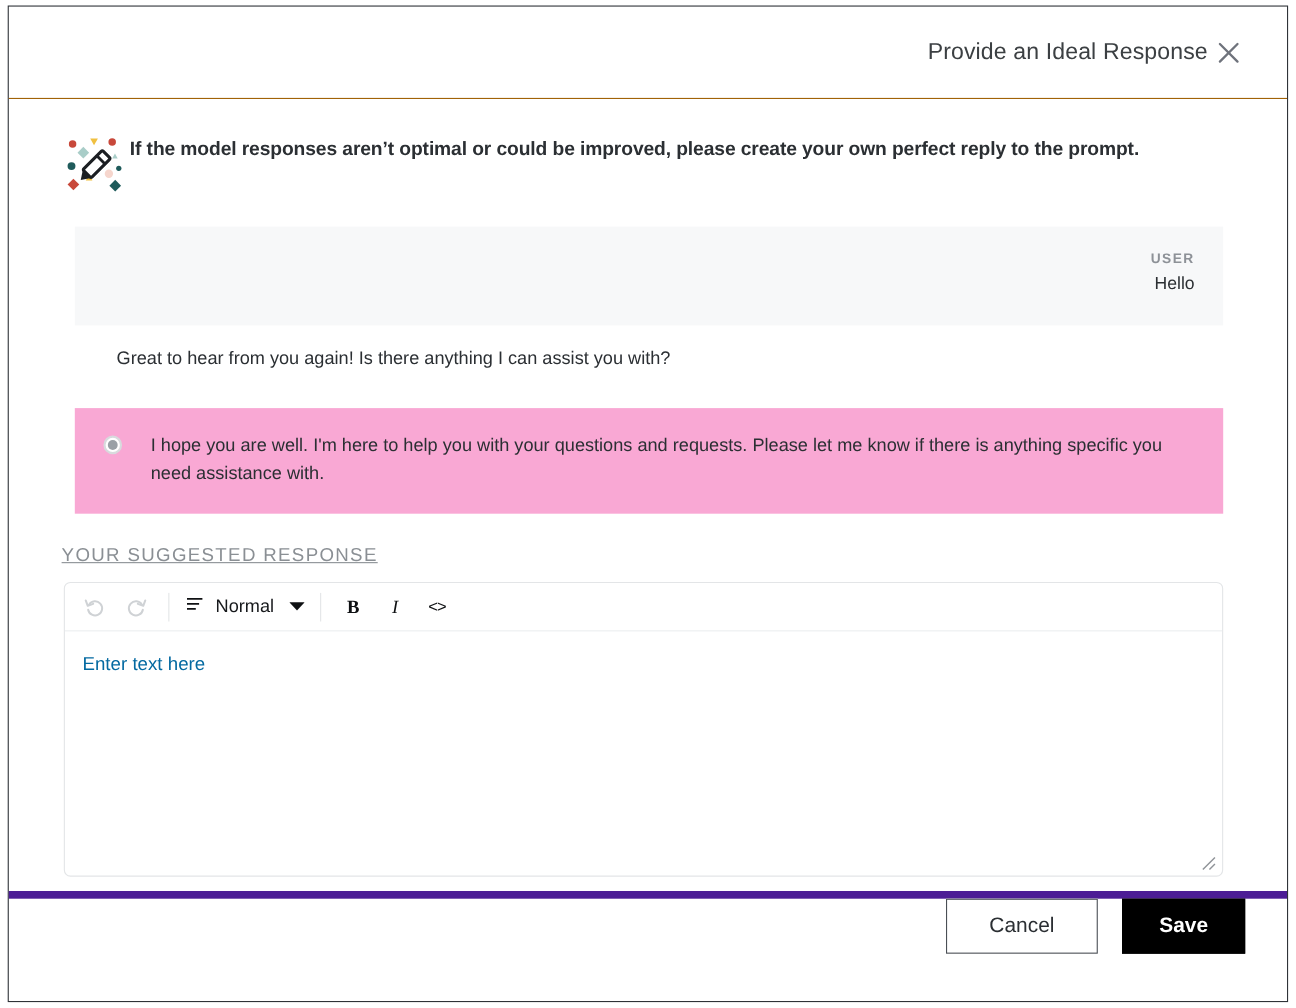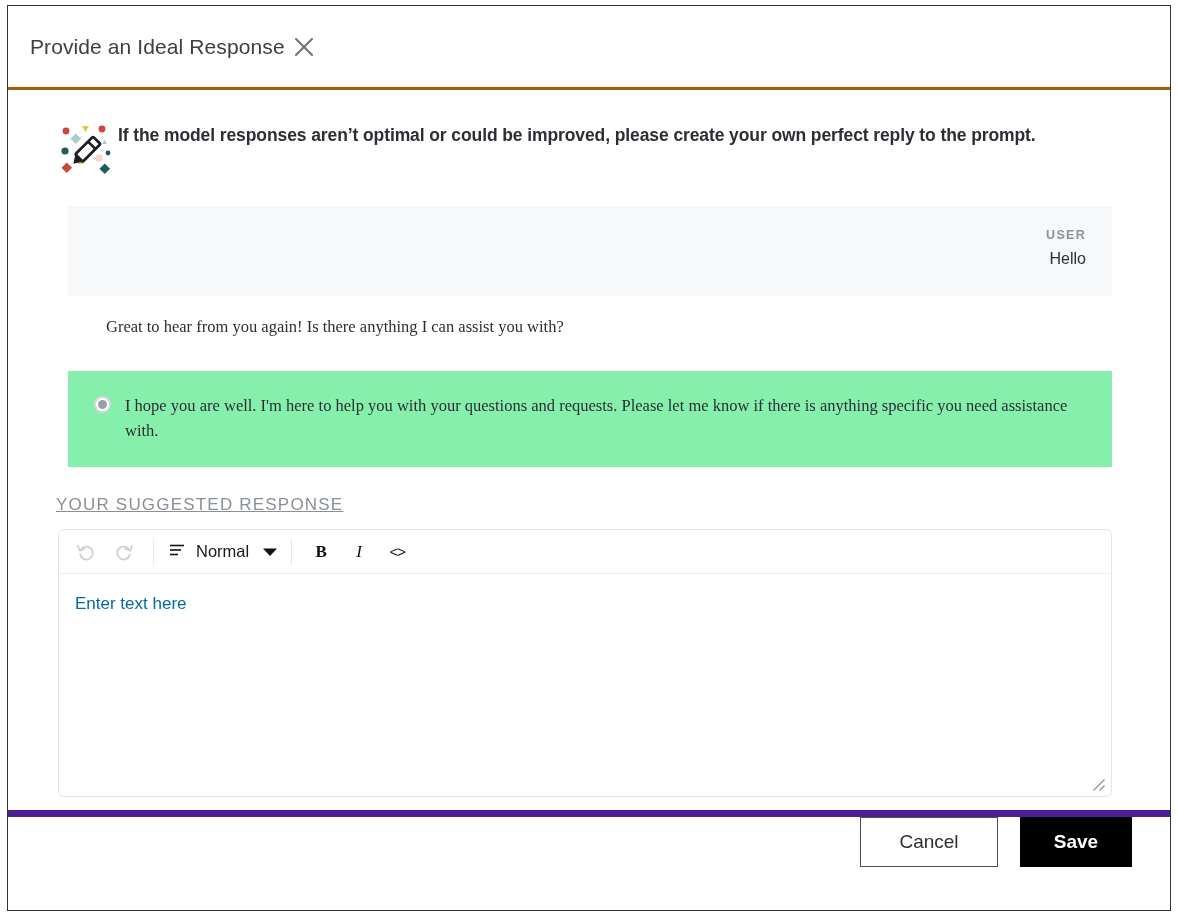--- a/index.html
+++ b/index.html
@@ -23,24 +23,24 @@
     border: 1.5px solid #2f3338;
     box-sizing: border-box;
     display: flex;
     flex-direction: column;
   }
 
   
   .modal-header {
     height: 84px;
     min-height: 84px;
-    border-bottom: 3px solid #a16207;
+    border-bottom: 1px solid #a16207;
     display: flex;
     align-items: center;
-    justify-content: flex-start;
+    justify-content: flex-end;
     padding: 0 22px 0 22px;
     box-sizing: border-box;
   }
   .modal-title {
     font-size: 21px;
     color: #3c4043;
     font-weight: 400;
     letter-spacing: 0.1px;
   }
   .close-btn {
@@ -112,33 +112,33 @@
   }
 
   
   .option-row {
     display: flex;
     align-items: flex-start;
     margin-left: 24px;
     margin-right: 22px;
     padding: 16px 26px 16px 26px;
     box-sizing: border-box;
-    font-family: Liberation Serif, serif;
   }
   .option-row.plain {
     background: #ffffff;
     padding-left: 38px;
     padding-top: 18px;
     padding-bottom: 18px;
   }
   .option-row.shaded {
-    background: #86efac;
+    background: #f9a8d4;
     margin-top: 14px;
     padding-top: 22px;
     padding-bottom: 24px;
+    gap: 12px;
   }
   .radio {
     width: 17px;
     height: 17px;
     flex: 0 0 17px;
     border-radius: 50%;
     border: 2px solid #d8dadd;
     background: #ffffff;
     position: relative;
     margin-top: 3px;

